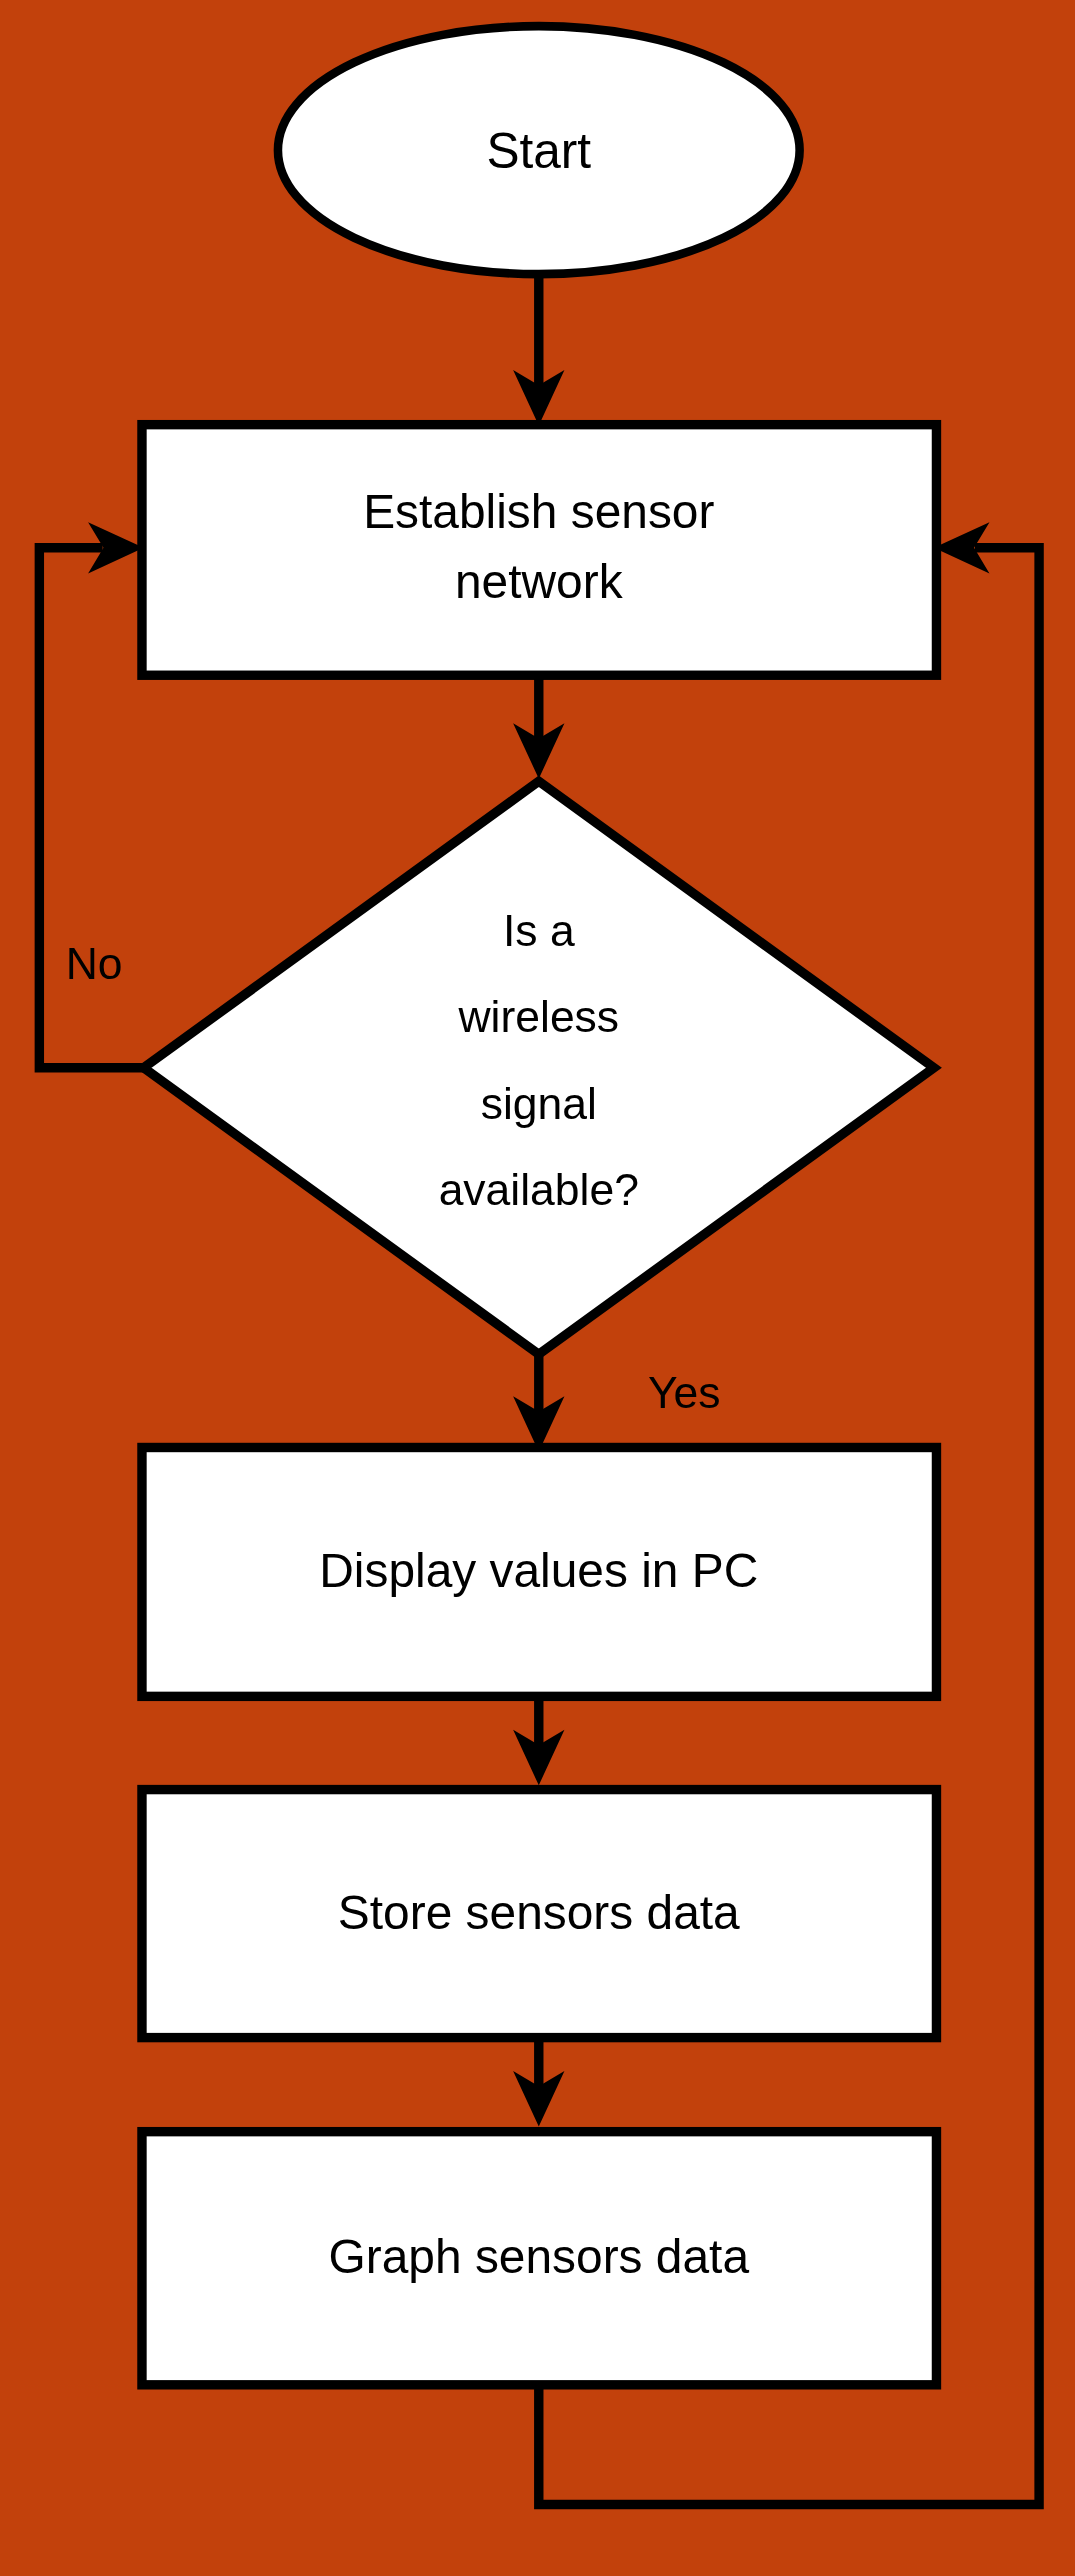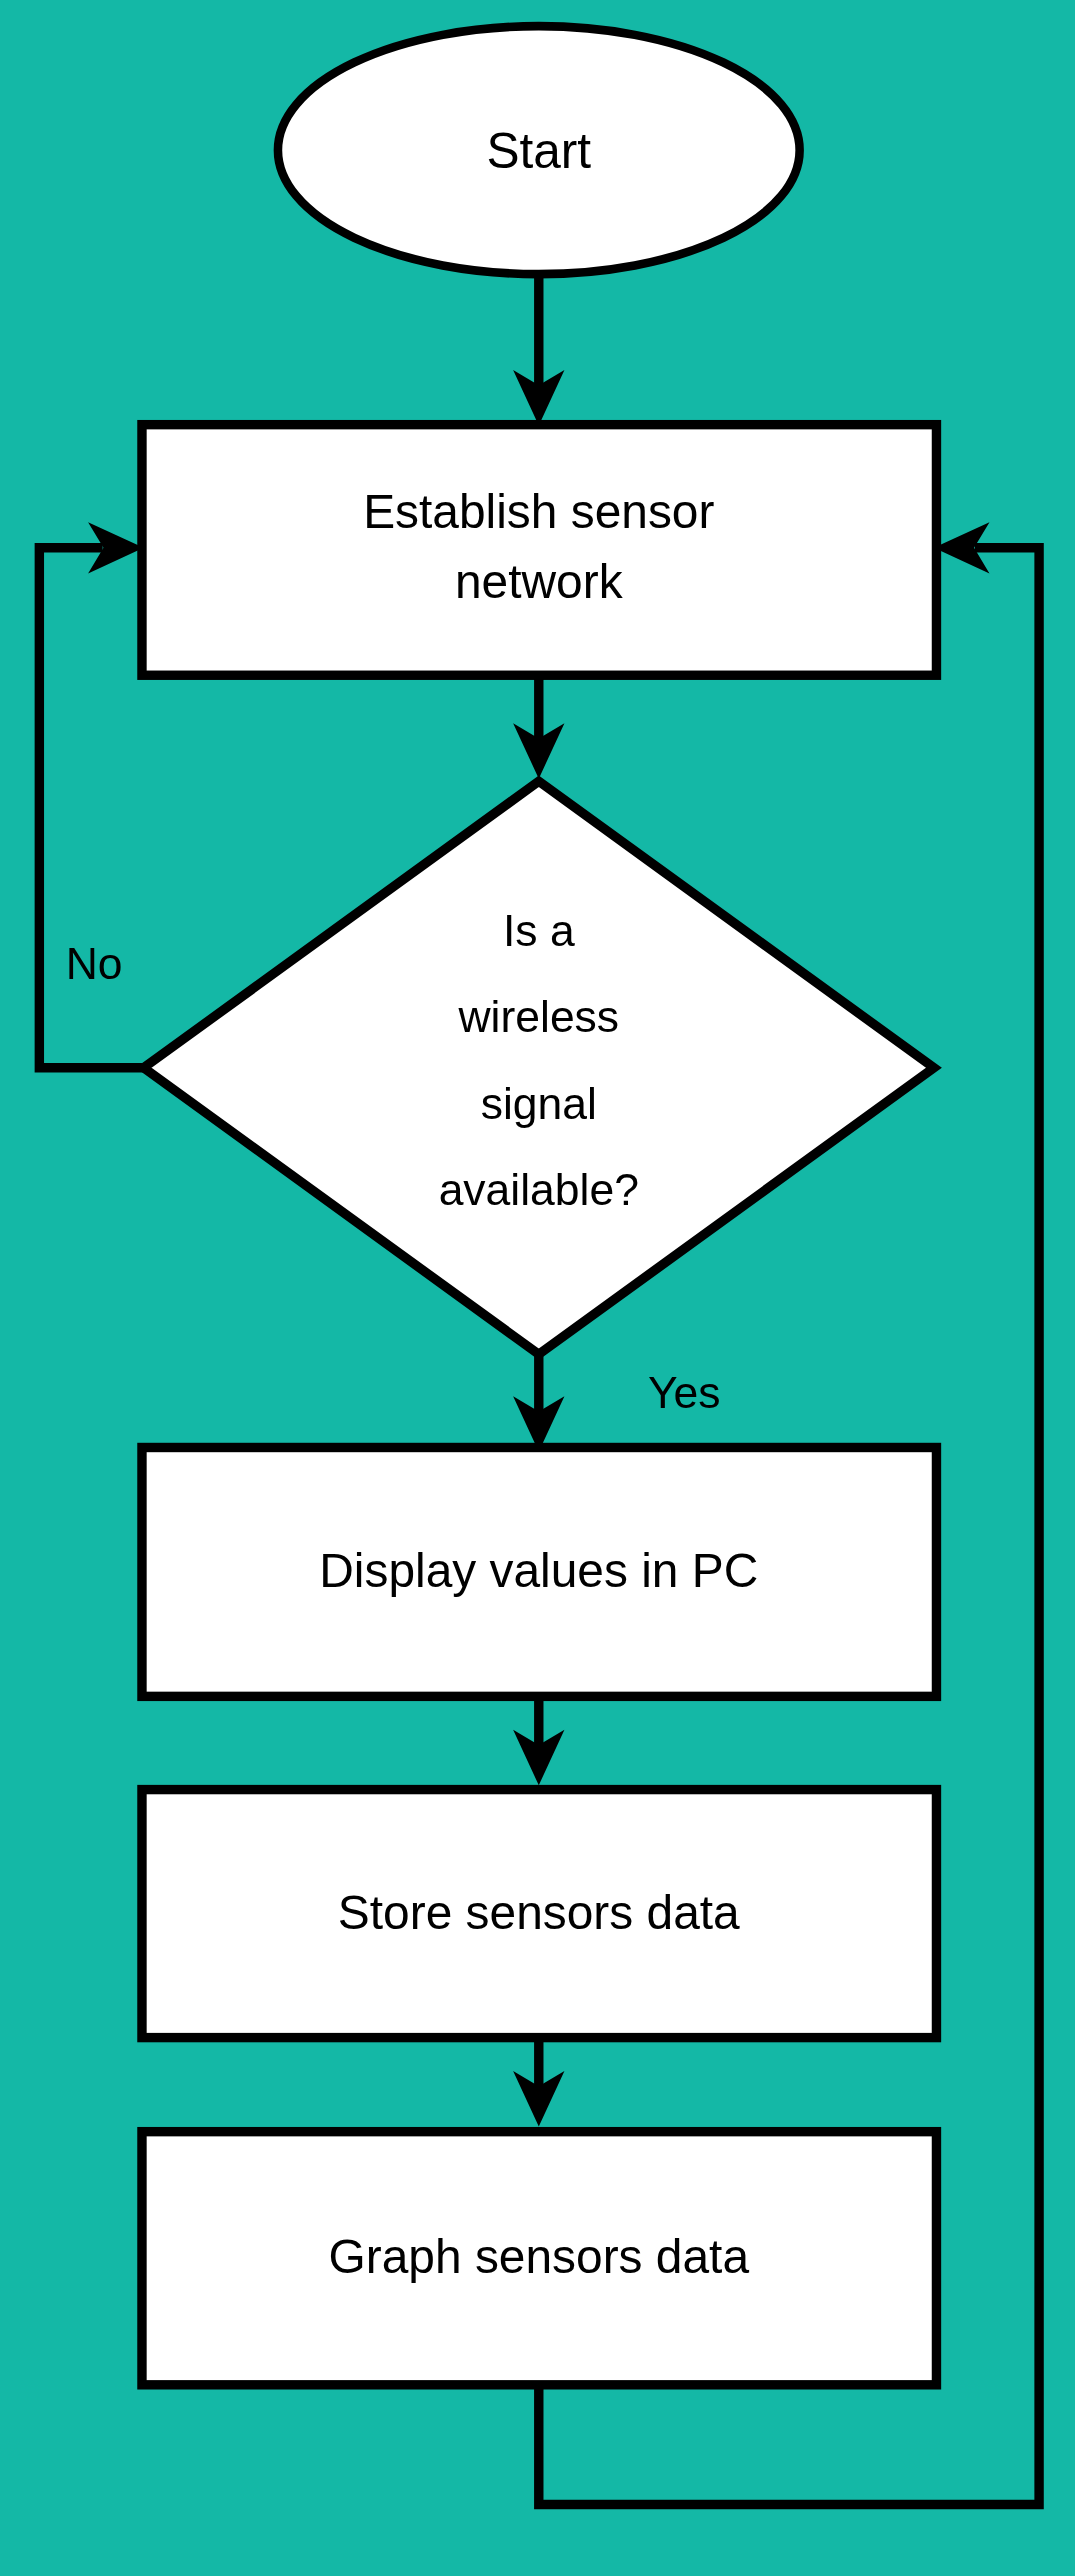--- a/index.html
+++ b/index.html
@@ -8,21 +8,21 @@
     padding: 0;
     background: #ffffff;
   }
   body {
     font-family: "Liberation Sans", sans-serif;
   }
   #flowchart-root {
     position: relative;
     width: 1075px;
     height: 2576px;
-    background: #14b8a6;
+    background: #c2410c;
     overflow: hidden;
   }
   #flow-svg {
     position: absolute;
     left: 0;
     top: 0;
     width: 1075px;
     height: 2576px;
     display: block;
   }

